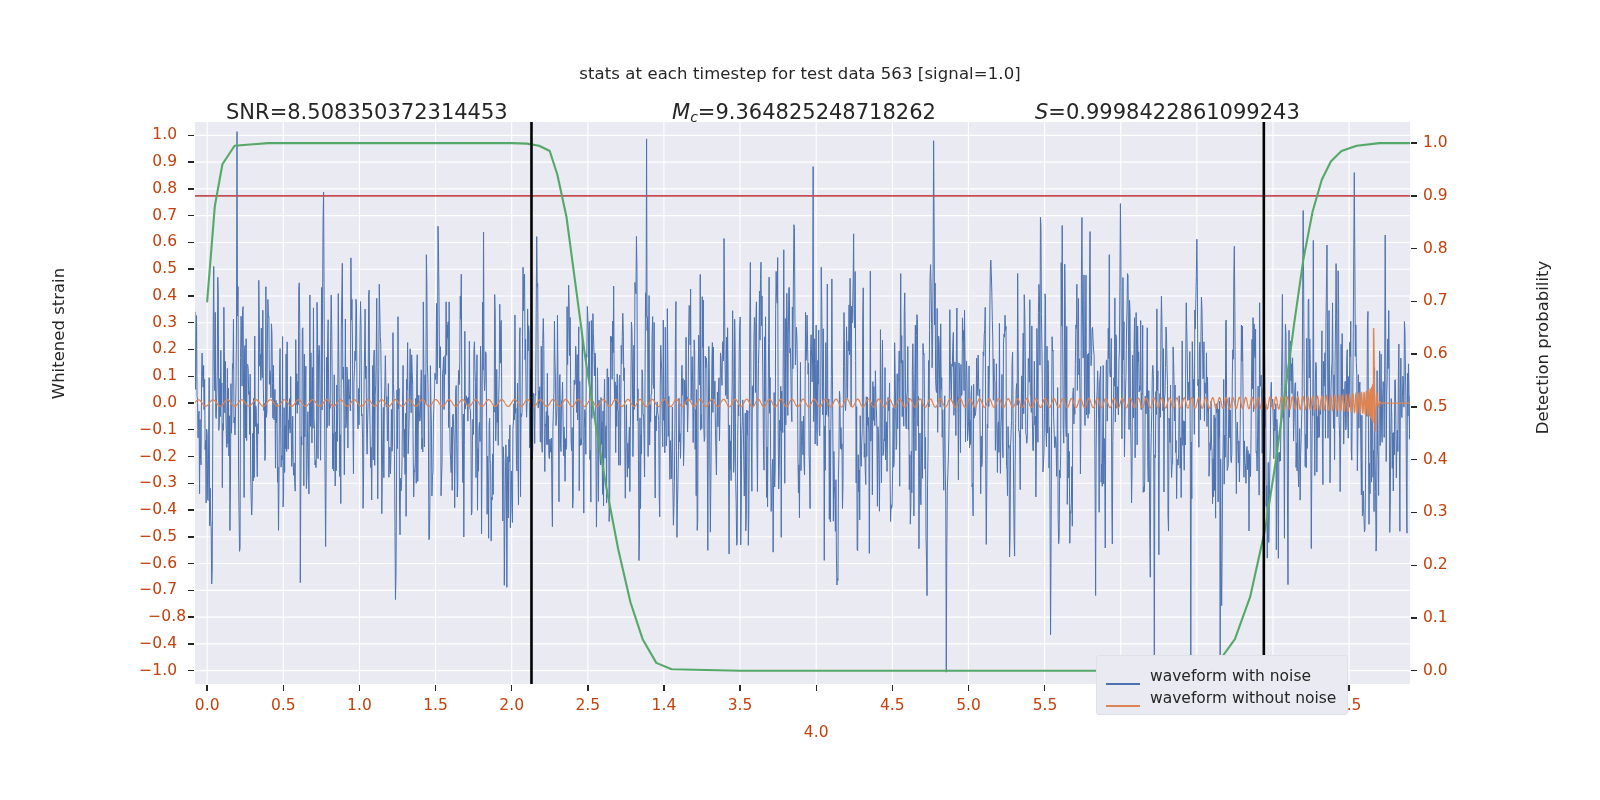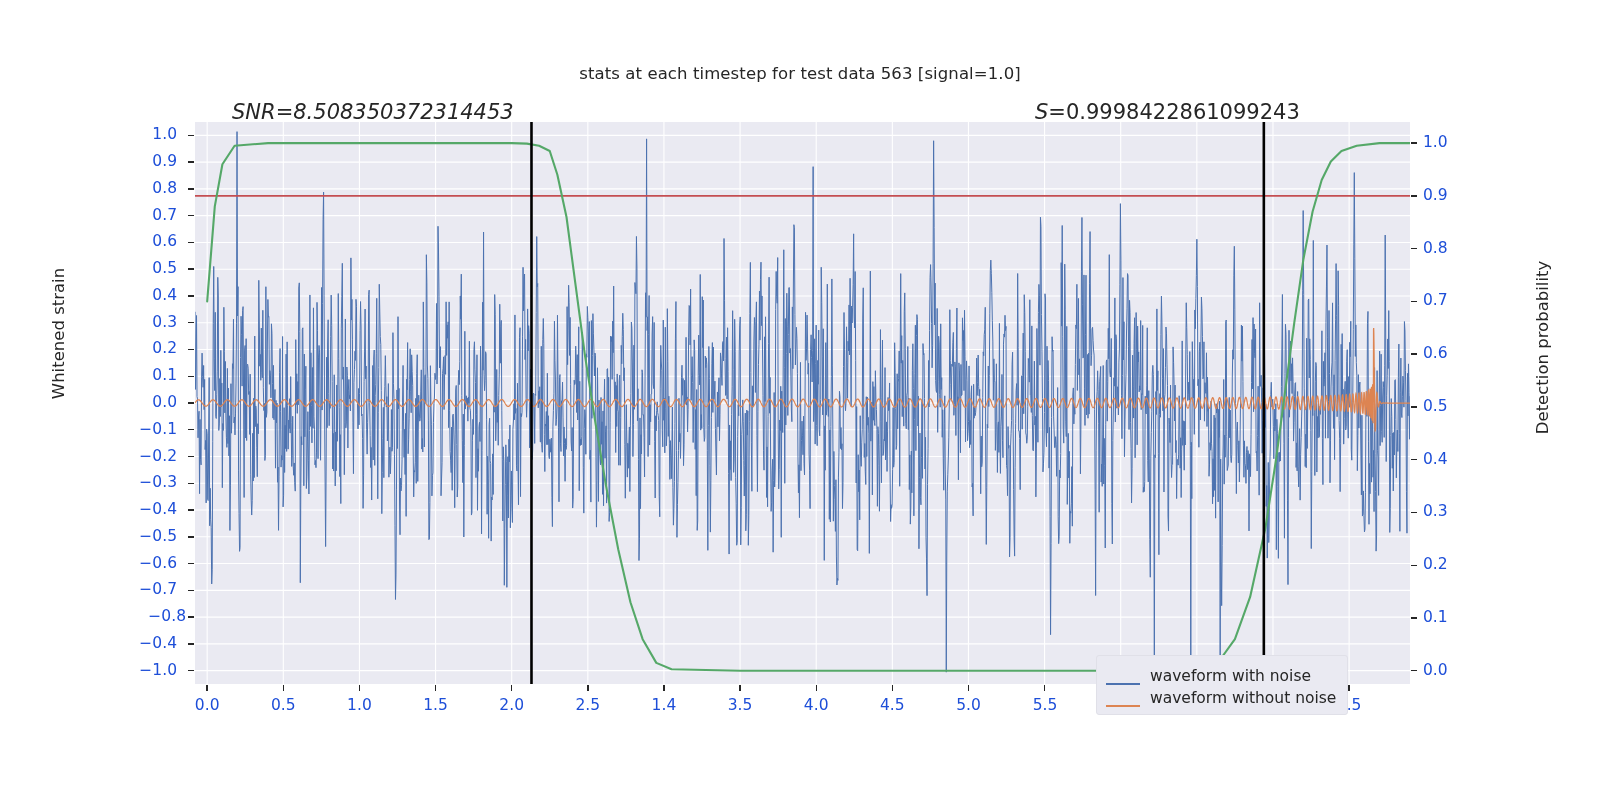--- a/index.html
+++ b/index.html
@@ -41,31 +41,31 @@
   }
   #axes svg { display: block; }
   
   .annot {
     position: absolute;
     font-size: 21px;
     color: #262626;
     white-space: nowrap;
     font-family: "DejaVu Sans", sans-serif;
   }
-  #annot-snr { left: 232px; top: 100px; font-style: italic; }
+  #annot-snr { left: 226px; top: 100px; }
   #annot-mc  { left: 672px; top: 100px; }
   #annot-s   { left: 1022px; top: 100px; margin-left: 13px; }
   .annot .ital { font-style: italic; }
   .annot .sub  { font-size: 14px; vertical-align: -3px; font-style: italic; }
 
   
   .tick-label {
     position: absolute;
     font-size: 15.5px;
-    color: #1d4ed8;
+    color: #c2410c;
     white-space: nowrap;
   }
   .ytick-left  { text-align: right; width: 60px; }
   .ytick-right { text-align: left;  width: 60px; }
   .xtick       { text-align: center; width: 60px; }
 
   .tick-mark {
     position: absolute;
     background: #262626;
   }
@@ -268,40 +268,43 @@
       <div class="tick-label xtick" style="left: 405.564px; top: 696px;">1.5</div>
       <div class="tick-mark tick-v" style="left: 510.992px; top: 685px;"></div>
       <div class="tick-label xtick" style="left: 481.692px; top: 696px;">2.0</div>
       <div class="tick-mark tick-v" style="left: 587.12px; top: 685px;"></div>
       <div class="tick-label xtick" style="left: 557.82px; top: 696px;">2.5</div>
       <div class="tick-mark tick-v" style="left: 663.247px; top: 685px;"></div>
       <div class="tick-label xtick" style="left: 633.947px; top: 696px;">1.4</div>
       <div class="tick-mark tick-v" style="left: 739.375px; top: 685px;"></div>
       <div class="tick-label xtick" style="left: 710.075px; top: 696px;">3.5</div>
       <div class="tick-mark tick-v" style="left: 815.503px; top: 685px;"></div>
-      <div class="tick-label xtick" style="left: 786.203px; top: 696px;">4.0</div>
+      <div class="tick-label xtick" style="left: 786.203px; top: 723px;">4.0</div>
       <div class="tick-mark tick-v" style="left: 891.631px; top: 685px;"></div>
       <div class="tick-label xtick" style="left: 862.331px; top: 696px;">4.5</div>
       <div class="tick-mark tick-v" style="left: 967.759px; top: 685px;"></div>
       <div class="tick-label xtick" style="left: 938.459px; top: 696px;">5.0</div>
       <div class="tick-mark tick-v" style="left: 1043.89px; top: 685px;"></div>
       <div class="tick-label xtick" style="left: 1015px; top: 696px;">5.5</div>
       <div class="tick-mark tick-v" style="left: 1120.01px; top: 685px;"></div>
       <div class="tick-label xtick" style="left: 1090.71px; top: 696px;">6.0</div>
       <div class="tick-mark tick-v" style="left: 1196.14px; top: 685px;"></div>
       <div class="tick-label xtick" style="left: 1166.84px; top: 696px;">6.5</div>
       <div class="tick-mark tick-v" style="left: 1272.27px; top: 685px;"></div>
       <div class="tick-label xtick" style="left: 1242.97px; top: 696px;">7.0</div>
       <div class="tick-mark tick-v" style="left: 1348.4px; top: 685px;"></div>
       <div class="tick-label xtick" style="left: 1319.1px; top: 696px;">7.5</div>
     </div>
 
   <div class="annot" id="annot-snr">
     <span>SNR=</span><span>8.508350372314453</span>
   </div>
+  <div class="annot" id="annot-mc">
+    <span class="ital">M</span><span class="sub">c</span><span>=</span><span>9.364825248718262</span>
+  </div>
   <div class="annot" id="annot-s">
     <span class="ital">S</span><span>=</span><span>0.9998422861099243</span>
   </div>
 
   <div class="axis-title" id="ylabel-left">Whitened strain</div>
   <div class="axis-title" id="ylabel-right">Detection probability</div>
 
   <div id="legend">
     <div class="legend-row">
       <span class="legend-swatch" id="sw0" style="border-top-color: rgb(76, 114, 176);"></span>

